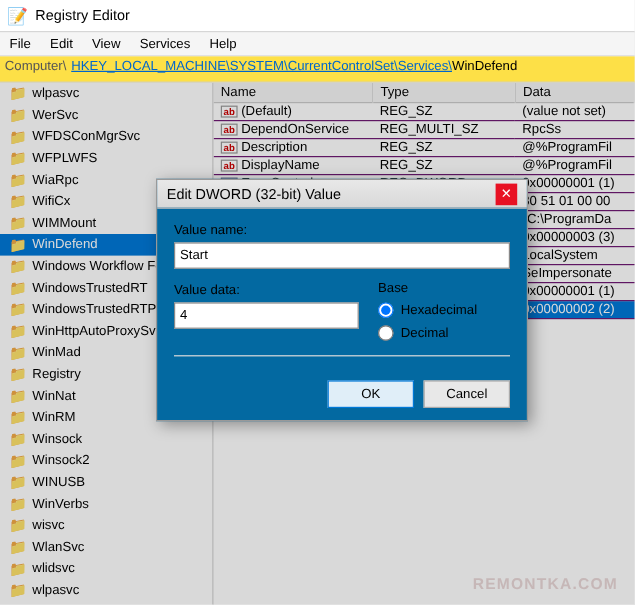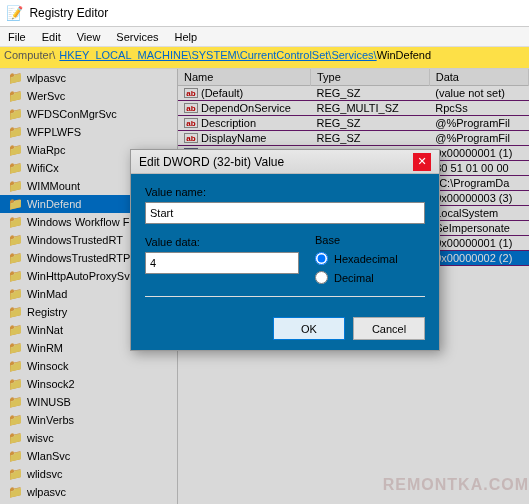--- a/index.html
+++ b/index.html
@@ -242,22 +242,22 @@
       font-size: 11px;
       cursor: pointer;
       text-align: center;
     }
     .dialog-btn.primary { background: #e0eef8; border-color: #0078d7; }
 
     
     .watermark {
       position: absolute;
       bottom: 10px;
-      right: 0;
-      font-size: 16px;
+      right: 14px;
+      font-size: 13px;
       color: rgba(180,150,150,0.5);
       font-weight: bold;
       pointer-events: none;
       letter-spacing: 1px;
       margin-top: 38px;
     }
   </style>
 </head>
 <body>
 

